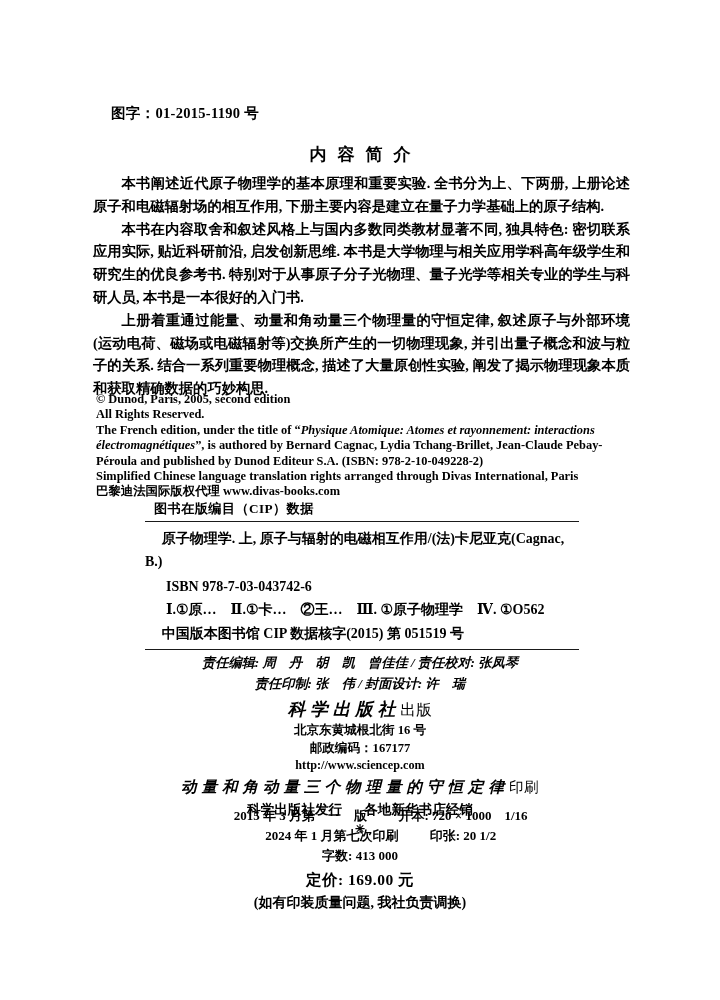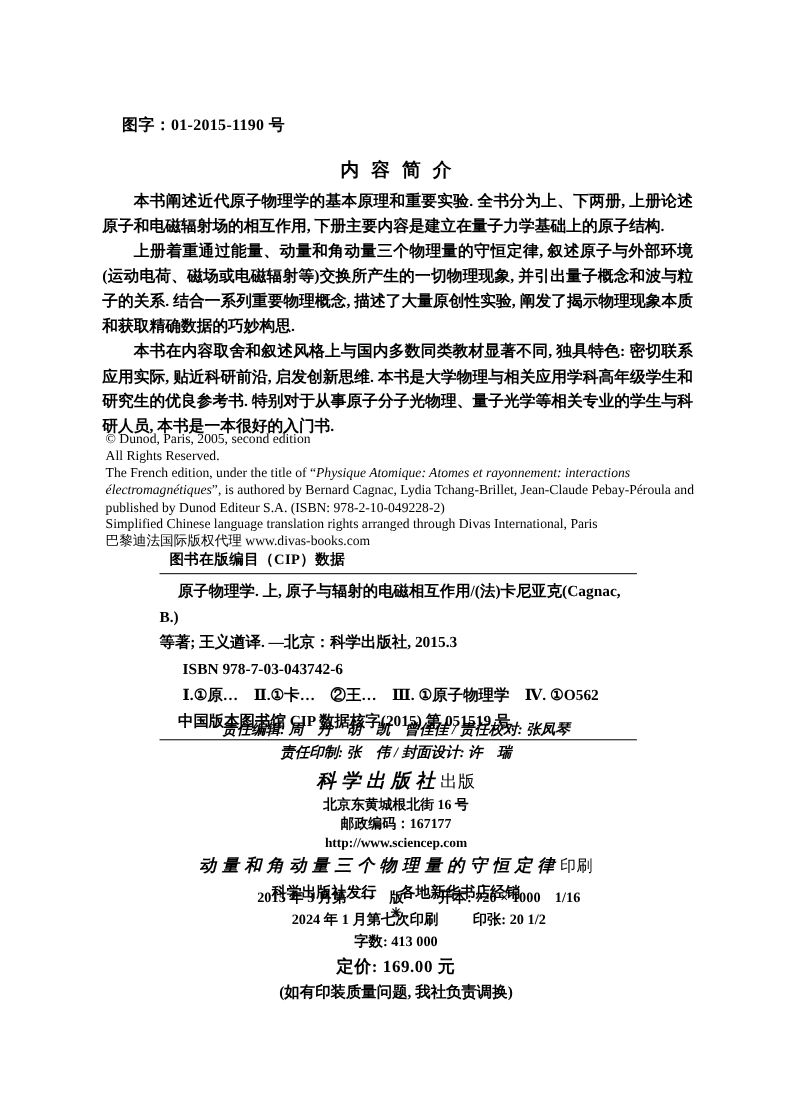--- a/index.html
+++ b/index.html
@@ -64,21 +64,21 @@
     text-indent: 2em;
   }
 
   
   .copyright {
     position: absolute;
     left: 96px;
     top: 392px;
     width: 540px;
     font-size: 12.4px;
-    font-weight: 400;
+    font-weight: 700;
     line-height: 15.4px;
   }
   .copyright div { white-space: normal; }
   .copyright .it { font-style: italic; }
 
   
   .cip {
     position: absolute;
     left: 145px;
     top: 500px;
@@ -215,38 +215,37 @@
 <body>
 
 <div class="page">
 
   <div class="tuzi">图字：01-2015-1190 号</div>
 
   <div class="intro-heading">内容简介</div>
 
   <div class="intro-body">
     <p>本书阐述近代原子物理学的基本原理和重要实验. 全书分为上、下两册, 上册论述原子和电磁辐射场的相互作用, 下册主要内容是建立在量子力学基础上的原子结构.</p>
+    <p>本书在内容取舍和叙述风格上与国内多数同类教材显著不同, 独具特色: 密切联系应用实际, 贴近科研前沿, 启发创新思维. 本书是大学物理与相关应用学科高年级学生和研究生的优良参考书. 特别对于从事原子分子光物理、量子光学等相关专业的学生与科研人员, 本书是一本很好的入门书.</p>
     <p>上册着重通过能量、动量和角动量三个物理量的守恒定律, 叙述原子与外部环境(运动电荷、磁场或电磁辐射等)交换所产生的一切物理现象, 并引出量子概念和波与粒子的关系. 结合一系列重要物理概念, 描述了大量原创性实验, 阐发了揭示物理现象本质和获取精确数据的巧妙构思.</p>
-    <p>本书在内容取舍和叙述风格上与国内多数同类教材显著不同, 独具特色: 密切联系应用实际, 贴近科研前沿, 启发创新思维. 本书是大学物理与相关应用学科高年级学生和研究生的优良参考书. 特别对于从事原子分子光物理、量子光学等相关专业的学生与科研人员, 本书是一本很好的入门书.</p>
   </div>
 
   <div class="copyright">
     <div>© Dunod, Paris, 2005, second edition</div>
     <div>All Rights Reserved.</div>
     <div><span>The French edition, under the title of “</span><span class="it">Physique Atomique: Atomes et rayonnement: interactions électromagnétiques</span><span>”, is authored by Bernard Cagnac, Lydia Tchang-Brillet, Jean-Claude Pebay-Péroula and published by Dunod Editeur S.A. (ISBN: 978-2-10-049228-2)</span></div>
     <div>Simplified Chinese language translation rights arranged through Divas International, Paris</div>
     <div>巴黎迪法国际版权代理 www.divas-books.com</div>
   </div>
 
   <div class="cip">
     <div class="cip-title">图书在版编目（CIP）数据</div>
     <div class="rule"></div>
     <div class="cip-body">
       <div class="indent">原子物理学. 上, 原子与辐射的电磁相互作用/(法)卡尼亚克(Cagnac, B.)</div>
-      <div>等著; 王义遒译. —北京：科学出版社, 2015.3</div>
       <div class="cip-line-isbn">ISBN 978-7-03-043742-6</div>
       <div class="cip-line-idx">Ⅰ.①原…　Ⅱ.①卡…　②王…　Ⅲ. ①原子物理学　Ⅳ. ①O562</div>
       <div class="cip-line-nat">中国版本图书馆 CIP 数据核字(2015)  第 051519 号</div>
     </div>
     <div class="rule cip-bottom-rule"></div>
   </div>
 
   <div class="editors">
     <div>责任编辑: 周　丹　胡　凯　曾佳佳 / 责任校对: 张凤琴</div>
     <div>责任印制: 张　伟 / 封面设计: 许　瑞</div>

